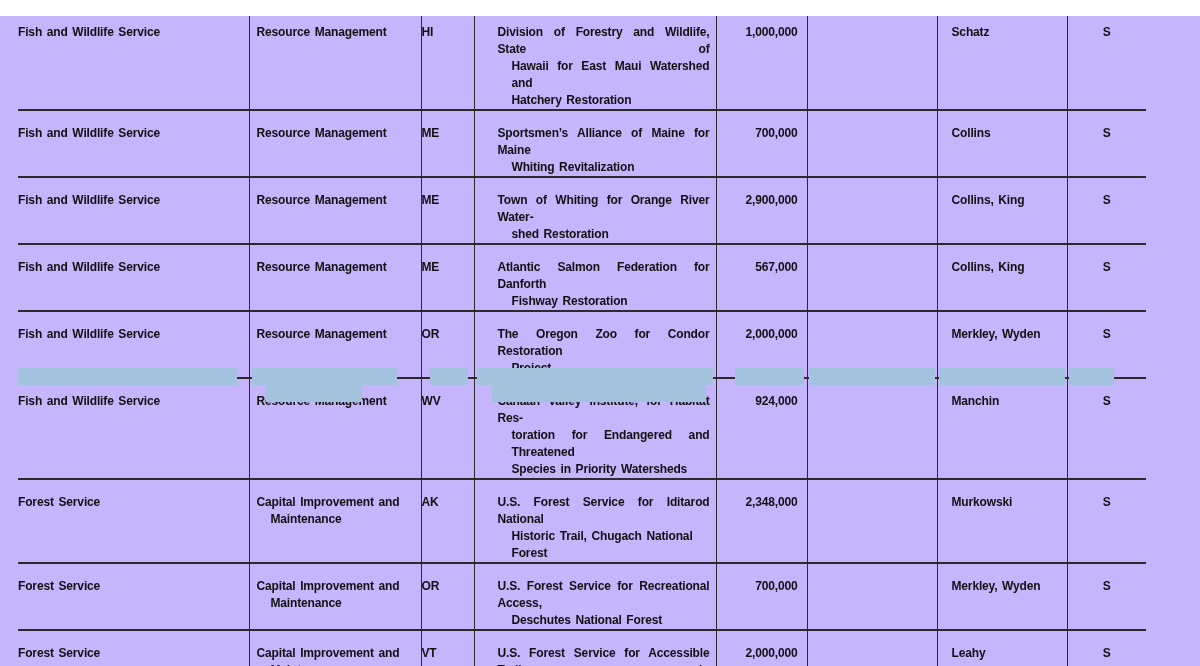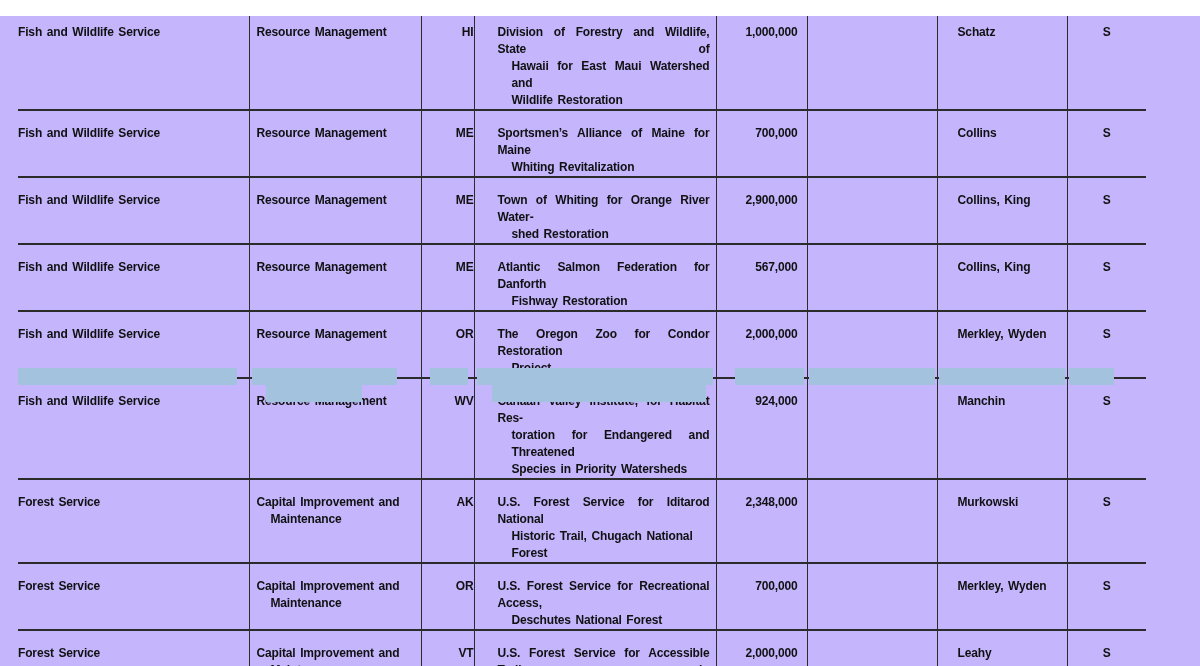--- a/index.html
+++ b/index.html
@@ -44,25 +44,25 @@
   tr:nth-child(3){height:51px}
   tr:nth-child(4){height:51px}
   tr:nth-child(5){height:51px}
   tr:nth-child(6){height:67px}
   tr:nth-child(7){height:52px}
   tr:nth-child(8){height:50px}
   tr:nth-child(9){height:67px}
   tr:nth-child(10){height:52px}
   tr:nth-child(11){height:64px}
   td.cell-program{padding-left:7px;padding-right:6px;}
-  td.cell-state{text-align:right;}
+  td.cell-state{text-align:left;}
   td.cell-project{padding-left:23px;padding-right:6px;}
   td.cell-amount{text-align:right;padding-right:9px;}
   td.cell-house{padding-left:8px;}
-  td.cell-senate{padding-left:20px;}
+  td.cell-senate{padding-left:14px;}
   td.cell-origin{text-align:center;}
   .line{min-height:17px;}
   .line.cont{padding-left:14px;}
   .line.just{text-align:justify;text-align-last:justify;}
   
   #sel-overlay{position:absolute;left:0;top:0;width:1200px;height:666px;pointer-events:none;z-index:4;}
   .hl{position:absolute;height:17px;mix-blend-mode:multiply;}
   
   #top-mask{position:absolute;left:0;top:0;width:1200px;height:16px;background:#ffffff;z-index:5;}
 </style>
@@ -85,21 +85,21 @@
     <tbody>
         <tr>
       <td class="cell-agency">Fish and Wildlife Service</td>
       <td class="cell-program">
             <div class="line">Resource Management</div>
           </td>
       <td class="cell-state">HI</td>
       <td class="cell-project">
             <div class="line just">Division of Forestry and Wildlife, State of</div>
             <div class="line cont just">Hawaii for East Maui Watershed and</div>
-            <div class="line cont">Wildlife Restoration</div>
+            <div class="line cont">Hatchery Restoration</div>
           </td>
       <td class="cell-amount">1,000,000</td>
       <td class="cell-house"></td>
       <td class="cell-senate">Schatz</td>
       <td class="cell-origin">S</td>
     </tr>
         <tr>
       <td class="cell-agency">Fish and Wildlife Service</td>
       <td class="cell-program">
             <div class="line">Resource Management</div>

